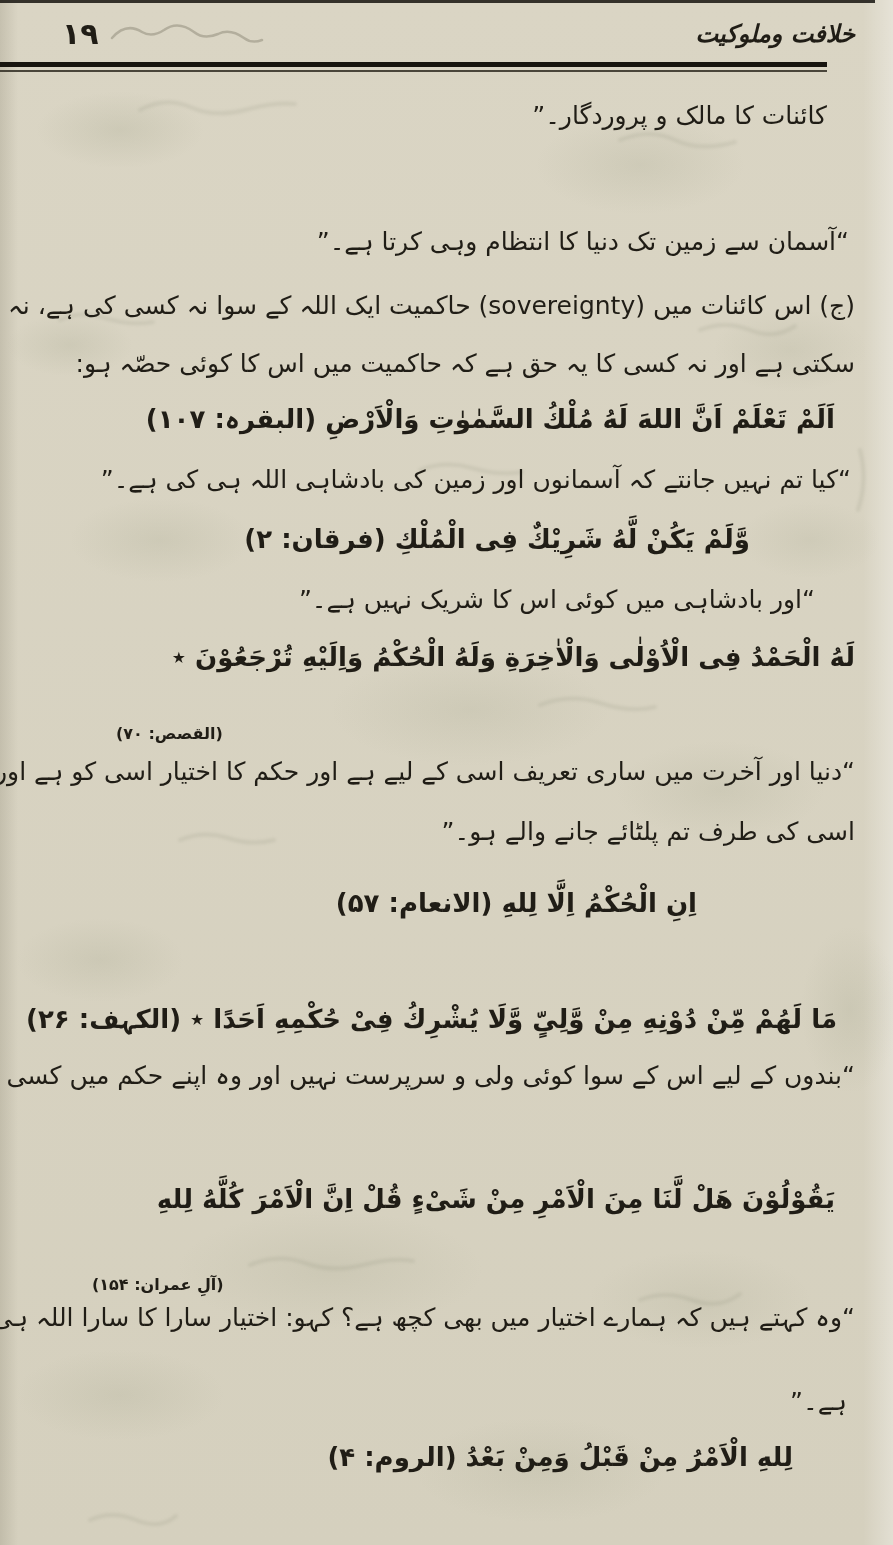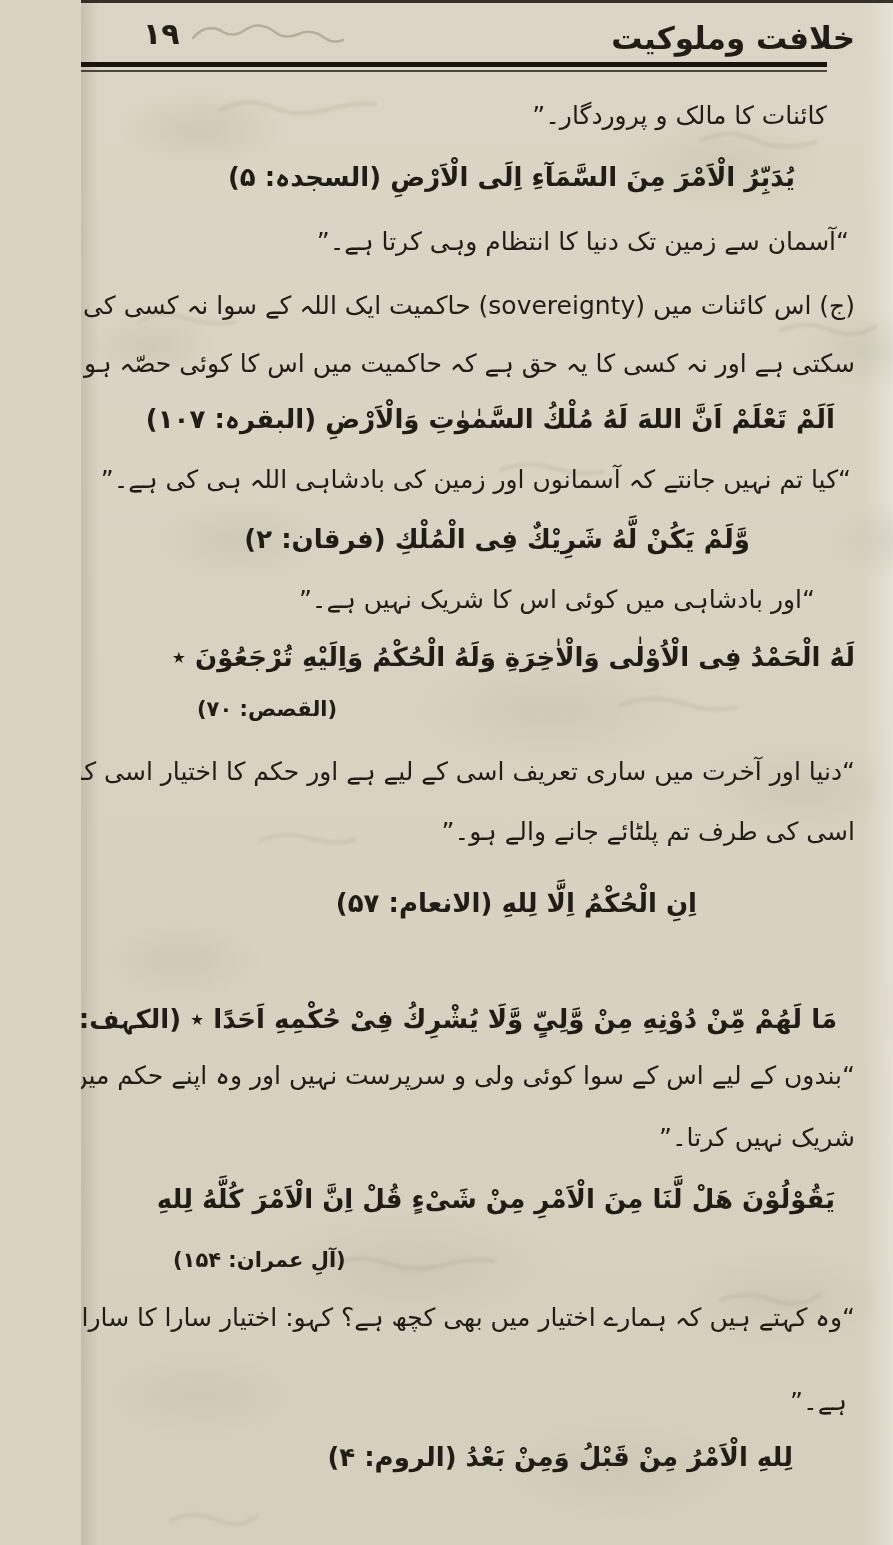--- a/index.html
+++ b/index.html
@@ -1,17 +1,17 @@
 <!DOCTYPE html>
 <html lang="ur" dir="rtl"><head>
 <meta charset="utf-8">
 <style>
   html,body{margin:0;padding:0;background:#d9d4c2;}
   .sheet{
-    position:relative;width:812px;height:1545px;overflow:hidden;
+    position:relative;width:893px;height:1545px;overflow:hidden;
     font-family:"DejaVu Sans",sans-serif;color:#201d16;direction:rtl;
     background-color:#d9d4c2;
     background-image:
       radial-gradient(120px 55px at 120px 130px, rgba(138,142,114,.16), transparent 70%),
       radial-gradient(150px 70px at 640px 165px, rgba(138,142,114,.14), transparent 70%),
       radial-gradient(90px 45px at 70px 345px, rgba(138,142,114,.15), transparent 70%),
       radial-gradient(110px 60px at 790px 350px, rgba(138,142,114,.13), transparent 70%),
       radial-gradient(130px 60px at 160px 540px, rgba(138,142,114,.14), transparent 70%),
       radial-gradient(100px 55px at 810px 540px, rgba(138,142,114,.12), transparent 70%),
       radial-gradient(200px 80px at 470px 710px, rgba(138,142,114,.13), transparent 70%),
@@ -21,29 +21,29 @@
       radial-gradient(220px 85px at 330px 1270px, rgba(138,142,114,.13), transparent 70%),
       radial-gradient(160px 70px at 700px 1300px, rgba(138,142,114,.12), transparent 70%),
       radial-gradient(150px 65px at 120px 1395px, rgba(138,142,114,.13), transparent 70%),
       radial-gradient(180px 75px at 540px 1470px, rgba(138,142,114,.12), transparent 70%),
       linear-gradient(to right, rgba(92,86,66,.16) 0, rgba(92,86,66,0) 18px),
       linear-gradient(to left, rgba(255,255,255,.32) 0, rgba(255,255,255,0) 30px),
       linear-gradient(#dad5c4,#d5d0be);
   }
   .scan-edge-top{position:absolute;top:0;left:0;width:875px;height:3px;background:#16140f;opacity:.85;}
   .pagenum{position:absolute;top:16px;left:62px;font-size:30px;font-weight:bold;letter-spacing:1px;}
-  .booktitle{position:absolute;top:20px;right:38px;font-size:31px;font-weight:bold;}
+  .booktitle{position:absolute;top:20px;right:38px;font-size:24px;font-weight:bold;font-style:italic;}
   .header-rule{
     position:absolute;top:62px;right:0;left:0;margin-right:66px;height:11px;
     background:linear-gradient(#18150f 0 5px, transparent 5px 8px, rgba(58,54,44,.9) 8px 10px, transparent 10px);
   }
   .line{position:absolute;left:52px;right:38px;text-align:right;white-space:nowrap;}
   .translation,.body{font-size:25px;line-height:1.45;}
   .quran{font-size:26px;font-weight:bold;line-height:1.5;}
-  .reference{font-size:21px;font-weight:bold;text-align:left;}
+  .reference{font-size:16px;font-weight:bold;text-align:left;margin-top:27px;}
   .ghosts{position:absolute;top:0;left:0;pointer-events:none;}
 </style>
 </head>
 <body>
 
 <div class="sheet">
 
   <div class="scan-edge-top"></div>
 
   <svg class="ghosts" width="893" height="1545" viewBox="0 0 893 1545" style="opacity:.14;filter:blur(1.5px);">
@@ -64,35 +64,33 @@
 
   <svg class="ghosts" width="893" height="1545" viewBox="0 0 893 1545" style="opacity:.45;filter:blur(.4px);">
     <path d="M112 38 q14 -16 30 -6 q10 6 22 -2 q14 -10 30 2 q10 8 24 2 q12 -6 26 4 q8 6 18 2" fill="none" stroke="#85816f" stroke-width="2.5" stroke-linecap="round"></path>
   </svg>
 
   <div class="pagenum">۱۹</div>
   <div class="booktitle">خلافت وملوکیت</div>
   <div class="header-rule"></div>
 
   <div class="line translation" style="top:98px;  padding-left:0; padding-right:28px">کائنات کا مالک و پروردگار۔”</div>
-  <div class="line quran" style="top:158px; padding-right:60px">یُدَبِّرُ الْاَمْرَ مِنَ السَّمَآءِ اِلَی الْاَرْضِ (السجدہ: ۵)</div>
   <div class="line translation" style="top:224px; padding-right:6px">“آسمان سے زمین تک دنیا کا انتظام وہی کرتا ہے۔”</div>
   <div class="line body" style="top:288px;">(ج) اس کائنات میں (sovereignty) حاکمیت ایک اللہ کے سوا نہ کسی کی ہے، نہ ہو</div>
   <div class="line body" style="top:346px;">سکتی ہے اور نہ کسی کا یہ حق ہے کہ حاکمیت میں اس کا کوئی حصّہ ہو:</div>
   <div class="line quran" style="top:400px; padding-right:20px">اَلَمْ تَعْلَمْ اَنَّ اللهَ لَهُ مُلْكُ السَّمٰوٰتِ وَالْاَرْضِ (البقرہ: ۱۰۷)</div>
   <div class="line translation" style="top:462px; padding-right:4px">“کیا تم نہیں جانتے کہ آسمانوں اور زمین کی بادشاہی اللہ ہی کی ہے۔”</div>
   <div class="line quran" style="top:520px; padding-right:105px">وَّلَمْ یَكُنْ لَّهُ شَرِیْكٌ فِی الْمُلْكِ (فرقان: ۲)</div>
   <div class="line quran" style="top:638px;">لَهُ الْحَمْدُ فِی الْاُوْلٰی وَالْاٰخِرَةِ وَلَهُ الْحُكْمُ وَاِلَیْهِ تُرْجَعُوْنَ ٭</div>
   <div class="line translation" style="top:582px; padding-right:40px">“اور بادشاہی میں کوئی اس کا شریک نہیں ہے۔”</div>
   <div class="line reference" style="top:697px; padding-left:64px">(القصص: ۷۰)</div>
   <div class="line translation" style="top:814px;">اسی کی طرف تم پلٹائے جانے والے ہو۔”</div>
   <div class="line translation" style="top:754px;">“دنیا اور آخرت میں ساری تعریف اسی کے لیے ہے اور حکم کا اختیار اسی کو ہے اور</div>
   <div class="line quran" style="top:884px; padding-right:158px">اِنِ الْحُكْمُ اِلَّا لِلهِ (الانعام: ۵۷)</div>
   <div class="line quran" style="top:1000px; padding-right:18px">مَا لَهُمْ مِّنْ دُوْنِهِ مِنْ وَّلِیٍّ وَّلَا یُشْرِكُ فِیْ حُكْمِهِ اَحَدًا ٭ (الکہف: ۲۶)</div>
   <div class="line translation" style="top:1058px;">“بندوں کے لیے اس کے سوا کوئی ولی و سرپرست نہیں اور وہ اپنے حکم میں کسی کو</div>
-  <div class="line translation" style="top:1120px;">شریک نہیں کرتا۔”</div>
   <div class="line quran" style="top:1180px; padding-right:20px">یَقُوْلُوْنَ هَلْ لَّنَا مِنَ الْاَمْرِ مِنْ شَیْءٍ قُلْ اِنَّ الْاَمْرَ كُلَّهُ لِلهِ</div>
   <div class="line reference" style="top:1248px; padding-left:40px">(آلِ عمران: ۱۵۴)</div>
   <div class="line translation" style="top:1300px;">“وہ کہتے ہیں کہ ہمارے اختیار میں بھی کچھ ہے؟ کہو: اختیار سارا کا سارا اللہ ہی کا</div>
   <div class="line translation" style="top:1384px; padding-right:8px">ہے۔”</div>
   <div class="line quran" style="top:1438px; padding-right:62px">لِلهِ الْاَمْرُ مِنْ قَبْلُ وَمِنْ بَعْدُ (الروم: ۴)</div>
 
 </div>
 
 </body></html>

